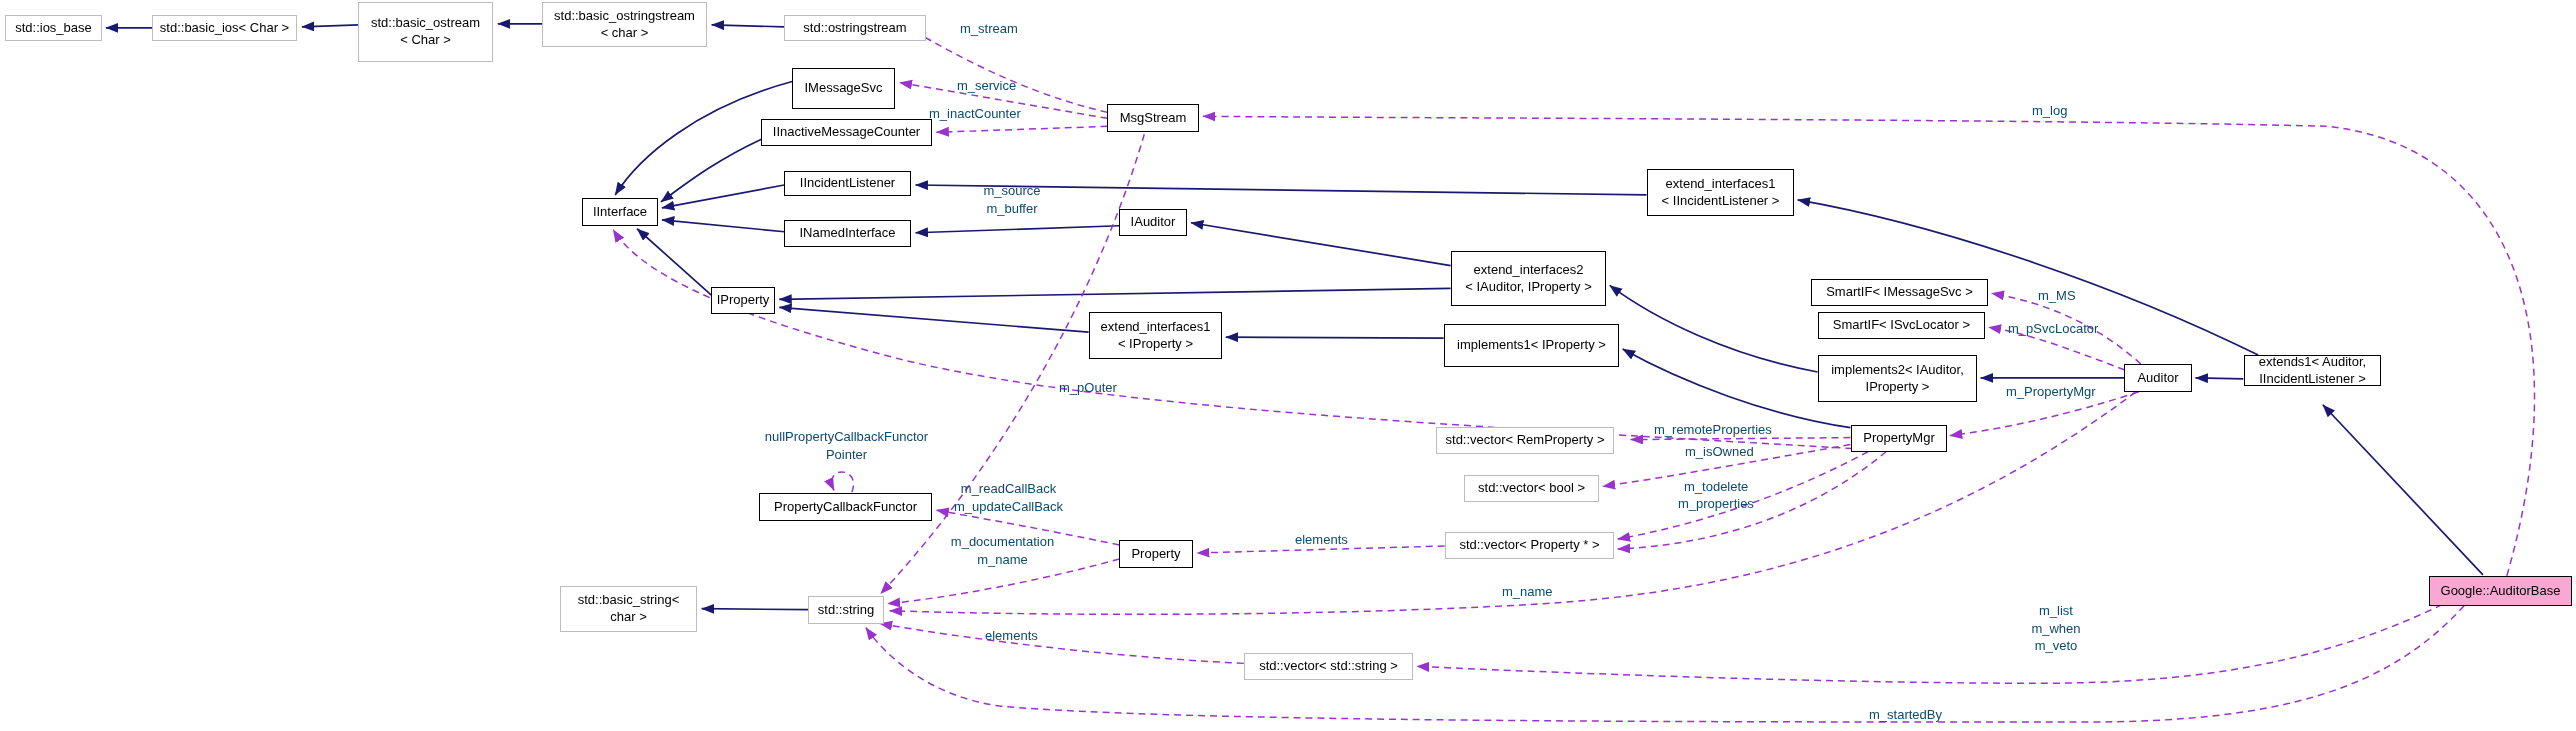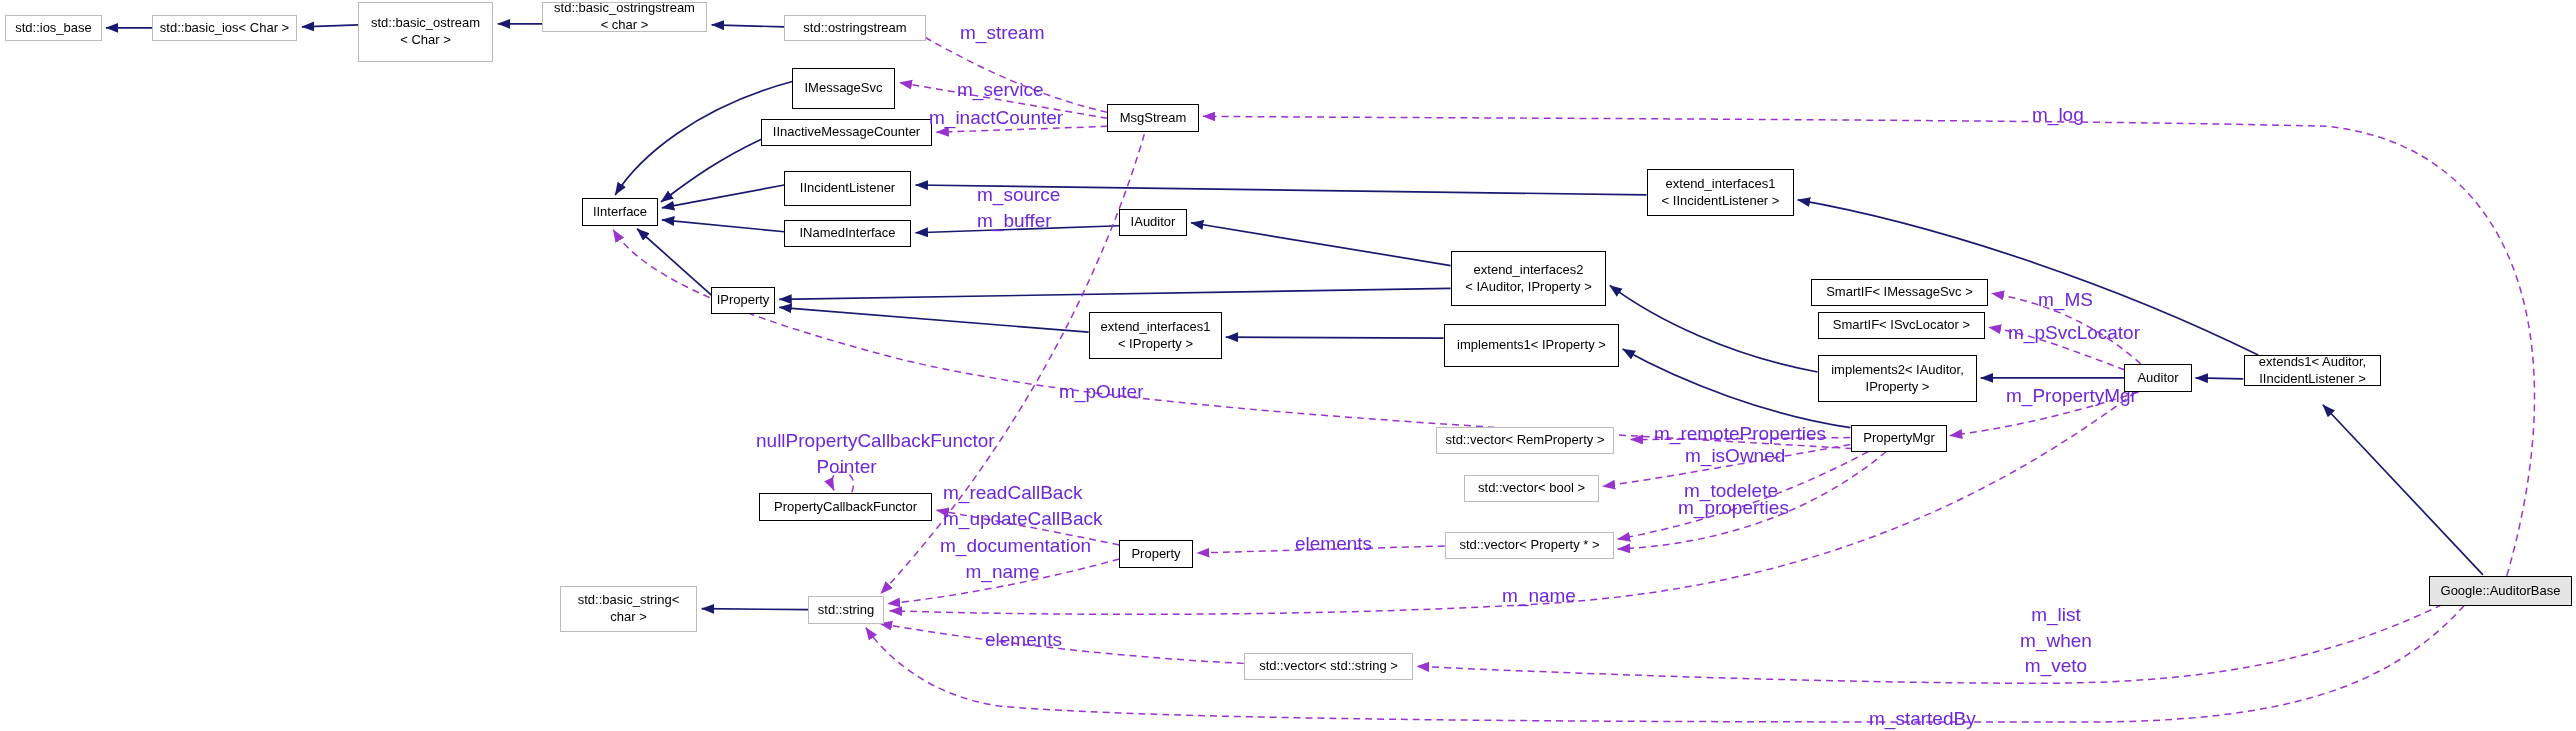--- a/index.html
+++ b/index.html
@@ -5,22 +5,22 @@
   html,body{margin:0;padding:0;background:#fff;}
   .stage{position:relative;width:2576px;height:731px;background:#ffffff;overflow:hidden;
          font-family:"Liberation Sans",sans-serif;}
   svg.edges{position:absolute;left:0;top:0;width:2576px;height:731px;}
   .si{fill:none;stroke:#191970;stroke-width:1.7;}
   .du{fill:none;stroke:#9a32cd;stroke-width:1.5;stroke-dasharray:7,5;}
   .node{position:absolute;box-sizing:border-box;display:flex;align-items:center;justify-content:center;
         text-align:center;white-space:pre-line;background:#fff;border:1.4px solid #000;
         font-size:13px;line-height:1.3;color:#000;padding:0 3px;}
   .node.ext{border:1.4px solid #bcbcbc;}
-  .node.main{background:#e5e5e5;border:1.7px solid #000;}
-  .el{position:absolute;font-size:19px;line-height:1.35;color:#6d28d9;white-space:pre-line;}
+  .node.main{background:#f9a8d4;border:1.7px solid #000;}
+  .el{position:absolute;font-size:13px;line-height:1.35;color:#0c4a6e;white-space:pre-line;}
   .elc{text-align:center;}
 </style>
 </head>
 <body>
 
 <div class="stage">
 
   <svg class="edges" viewBox="0 0 2589 735">
     <defs>
       <marker id="arr-n" markerWidth="14" markerHeight="11" refX="12.5" refY="5" orient="auto" markerUnits="userSpaceOnUse">
@@ -74,27 +74,27 @@
     <path class="du" marker-end="url(#arr-p)" d="M2477,609 C2402,692 2295,726 2095,726 C1700,726 1190,726 1005,710 C935,700 892,662 870,631"></path>
     <path class="du" marker-end="url(#arr-p)" d="M1862,451 C1450,427 1100,410 900,360 C755,322 648,282 616,231"></path>
     <path class="du" marker-end="url(#arr-p)" d="M1150,135 C1113,262 1030,440 885,597"></path>
     <path class="du" marker-end="url(#arr-p)" d="M2147,394 C1952,540 1755,594 1552,607 C1302,622 1005,618 894,614"></path>
   </svg>
 
   <div class="node ext" style="left:5px;top:15px;width:97px;height:26px">std::ios_base</div>
   <div class="node ext" style="left:152px;top:15px;width:145px;height:26px">std::basic_ios&lt; Char &gt;</div>
   <div class="node ext" style="left:358px;top:2px;width:135px;height:60px">std::basic_ostream
 &lt; Char &gt;</div>
-  <div class="node ext" style="left:542px;top:2px;width:165px;height:30px">std::basic_ostringstream
+  <div class="node ext" style="left:542px;top:2px;width:165px;height:45px">std::basic_ostringstream
 &lt; char &gt;</div>
   <div class="node ext" style="left:784px;top:15px;width:142px;height:26px">std::ostringstream</div>
 
   <div class="node" style="left:792px;top:68px;width:103px;height:41px">IMessageSvc</div>
   <div class="node" style="left:761px;top:119px;width:171px;height:27px">IInactiveMessageCounter</div>
-  <div class="node" style="left:784px;top:171px;width:127px;height:35px">IIncidentListener</div>
+  <div class="node" style="left:784px;top:171px;width:127px;height:25px">IIncidentListener</div>
   <div class="node" style="left:784px;top:220px;width:127px;height:27px">INamedInterface</div>
   <div class="node" style="left:582px;top:198px;width:76px;height:28px">IInterface</div>
   <div class="node" style="left:711px;top:287px;width:64px;height:27px">IProperty</div>
   <div class="node" style="left:1107px;top:104px;width:92px;height:28px">MsgStream</div>
   <div class="node" style="left:1119px;top:209px;width:68px;height:27px">IAuditor</div>
 
   <div class="node" style="left:1647px;top:169px;width:147px;height:47px">extend_interfaces1
 &lt; IIncidentListener &gt;</div>
   <div class="node" style="left:1451px;top:251px;width:155px;height:55px">extend_interfaces2
 &lt; IAuditor, IProperty &gt;</div>

